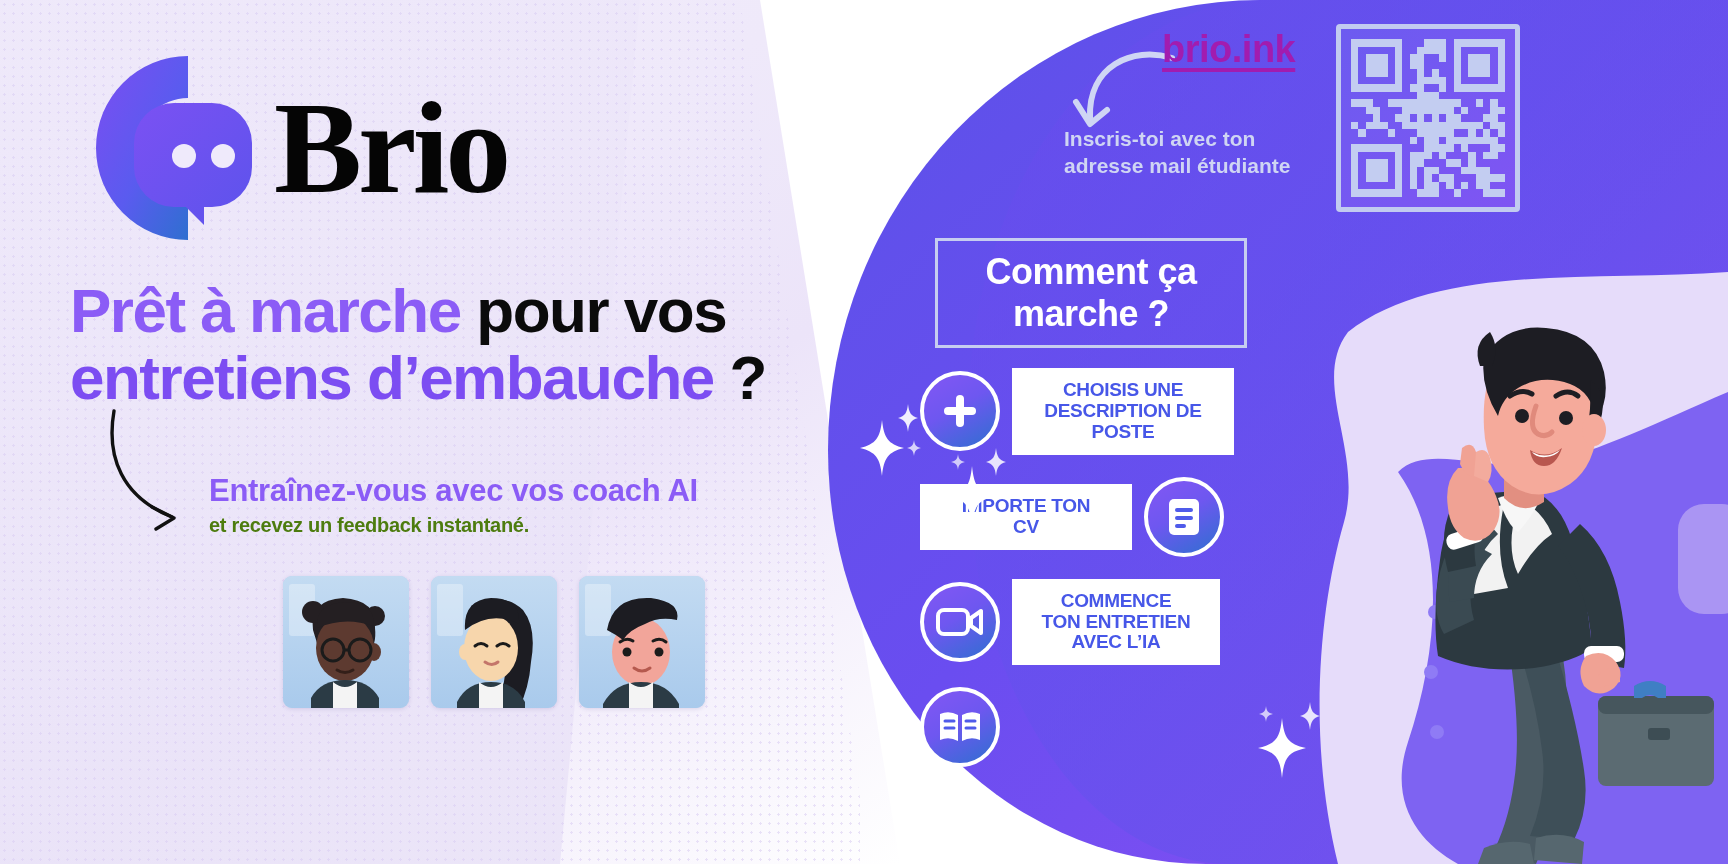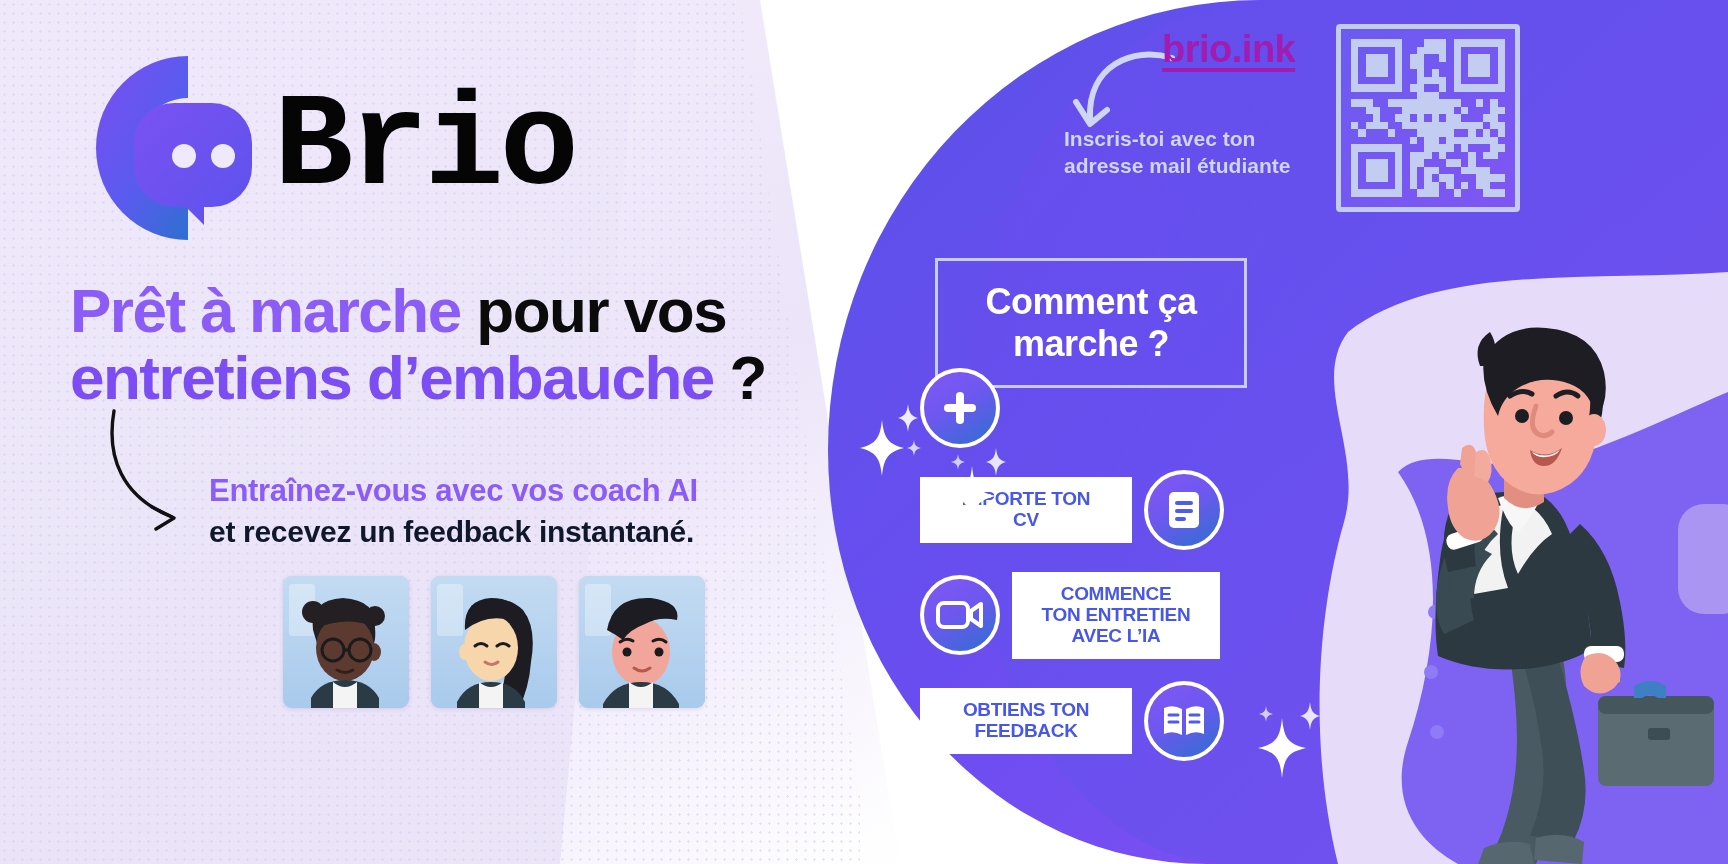--- a/index.html
+++ b/index.html
@@ -50,41 +50,41 @@
 
   
   .logo-row {
     position: absolute; left: 84px; top: 48px;
     display: flex; align-items: center;
   }
   .logo-mark { position: relative; width: 186px; height: 200px; }
   .logo-wordmark {
     font-size: 132px; font-weight: 800; color: #050505;
     letter-spacing: -4px; line-height: 1; margin-left: 4px;
-    font-family: Liberation Mono, monospace;
+    font-family: Liberation Serif, serif;
   }
 
   
   .headline {
     position: absolute; left: 70px; top: 278px;
     font-size: 62px; font-weight: 800; line-height: 1.08;
     letter-spacing: -1.5px; color: #0b0b0b;
     width: 820px;
   }
   .hl-purple { color: #8b5cf6; }
   .hl-violet { color: #7c4df2; margin-top: 15px; }
   .hl-qm { color: #0b0b0b; }
 
   
   .sub {
     position: absolute; left: 209px; top: 470px;
     width: 640px; line-height: 1.34;
   }
   .sub-line1 { font-size: 31px; font-weight: 700; color: #8b5cf6; letter-spacing: -.3px; }
-  .sub-line2 { font-size: 30px; font-weight: 700; color: #0f172a; letter-spacing: -.3px; }
+  .sub-line2 { font-size: 20px; font-weight: 700; color: #4d7c0f; letter-spacing: -.3px; }
 
   .curve-arrow { position: absolute; left: 100px; top: 405px; }
 
   
   .avatars { position: absolute; left: 283px; top: 576px; display: flex; gap: 22px; }
   .avatar-card {
     width: 126px; height: 132px; border-radius: 9px; overflow: hidden;
     position: relative; background: #b9d3ef;
     box-shadow: 0 1px 4px rgba(80,60,140,.16);
   }
@@ -112,23 +112,23 @@
     position: absolute; left: 1336px; top: 24px; width: 184px; height: 188px;
     background: linear-gradient(135deg,#6c5bf0,#7f55f3);
     border: 5px solid #c2cbf0; border-radius: 4px; padding: 10px;
   }
   .qr-grid { width: 100%; height: 100%; display: grid;
     grid-template-columns: repeat(21, 1fr); grid-template-rows: repeat(21, 1fr); gap: 0; }
   .qr-grid i { background: transparent; display: block; }
   .qr-grid i.on { background: #c3cdf1; }
 
   .howto-box {
-    position: absolute; left: 935px; top: 238px; width: 312px; height: 130px;
+    position: absolute; left: 935px; top: 238px; width: 312px; height: 110px;
     border: 3px solid #c6cdf0;
-    display: flex; align-items: center; justify-content: center; text-align: center; margin-top: 20px;
+    display: flex; align-items: center; justify-content: center; text-align: center;
   }
   .howto-text { font-size: 36px; font-weight: 800; color: #ffffff; line-height: 1.16; letter-spacing: -.5px; }
 
   .steps { position: absolute; left: 920px; top: 368px; width: 340px; }
   .step { display: flex; align-items: center; margin-bottom: 22px; }
   .step.reverse { flex-direction: row-reverse; justify-content: flex-end; }
   .step-icon {
     width: 80px; height: 80px; border-radius: 50%; flex: none;
     background: linear-gradient(150deg, #8257f4 0%, #6e57f0 45%, #2f6fd0 100%);
     border: 4px solid #ffffff;
@@ -721,20 +721,21 @@
 
   <div class="steps">
 
     <div class="step">
       <div class="step-icon">
         <svg width="42" height="42" viewBox="0 0 42 42">
           <rect x="17" y="5" width="8" height="32" rx="4" fill="#fff"></rect>
           <rect x="5" y="17" width="32" height="8" rx="4" fill="#fff"></rect>
         </svg>
       </div>
+      <div class="step-label w1">CHOISIS UNE<br>DESCRIPTION DE<br>POSTE</div>
     </div>
 
     <div class="step reverse">
       <div class="step-icon">
         <svg width="40" height="44" viewBox="0 0 40 44">
           <rect x="5" y="4" width="30" height="36" rx="5" fill="#fff"></rect>
           <rect x="11" y="13" width="18" height="4" rx="2" fill="#4f5bea"></rect>
           <rect x="11" y="21" width="18" height="4" rx="2" fill="#4f5bea"></rect>
           <rect x="11" y="29" width="11" height="4" rx="2" fill="#4f5bea"></rect>
         </svg>
@@ -753,21 +754,20 @@
     </div>
 
     <div class="step reverse">
       <div class="step-icon">
         <svg width="48" height="40" viewBox="0 0 48 40">
           <path d="M4 7 q9 -4 18 1 l0 26 q-9 -5 -18 -1 z" fill="#fff"></path>
           <path d="M44 7 q-9 -4 -18 1 l0 26 q9 -5 18 -1 z" fill="#fff"></path>
           <path d="M9 14 h9 M9 21 h9 M30 14 h9 M30 21 h9" stroke="#4f5bea" stroke-width="3" stroke-linecap="round"></path>
         </svg>
       </div>
-      <div class="step-label w4">OBTIENS TON<br>FEEDBACK</div>
     </div>
   </div>
 
   <div class="sparkle" style="left:856px; top:400px">
     <svg width="70" height="80" viewBox="0 0 70 80">
       <path d="M26 20 C28 38, 32 44, 48 48 C32 52, 28 58, 26 76 C24 58, 20 52, 4 48 C20 44, 24 38, 26 20 Z" fill="#fff"></path>
       <path d="M52 4 C53 13, 55 16, 62 18 C55 20, 53 23, 52 32 C51 23, 49 20, 42 18 C49 16, 51 13, 52 4 Z" fill="#fff" opacity=".9"></path>
       <path d="M58 40 C58.7 45, 60 47, 65 48 C60 49, 58.7 51, 58 56 C57.3 51, 56 49, 51 48 C56 47, 57.3 45, 58 40 Z" fill="#fff" opacity=".75"></path>
     </svg>
   </div>

